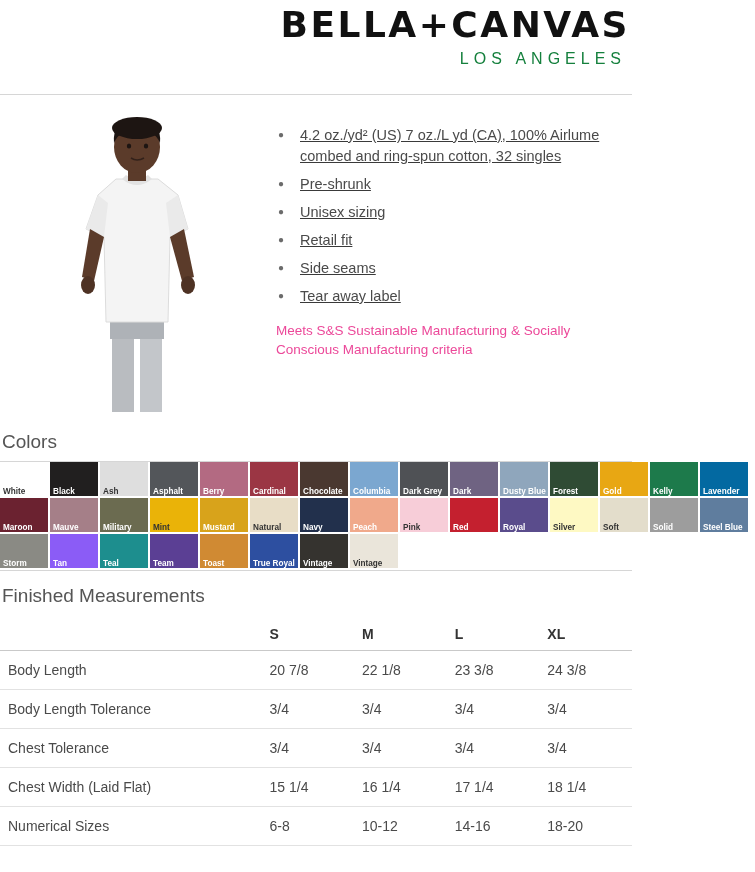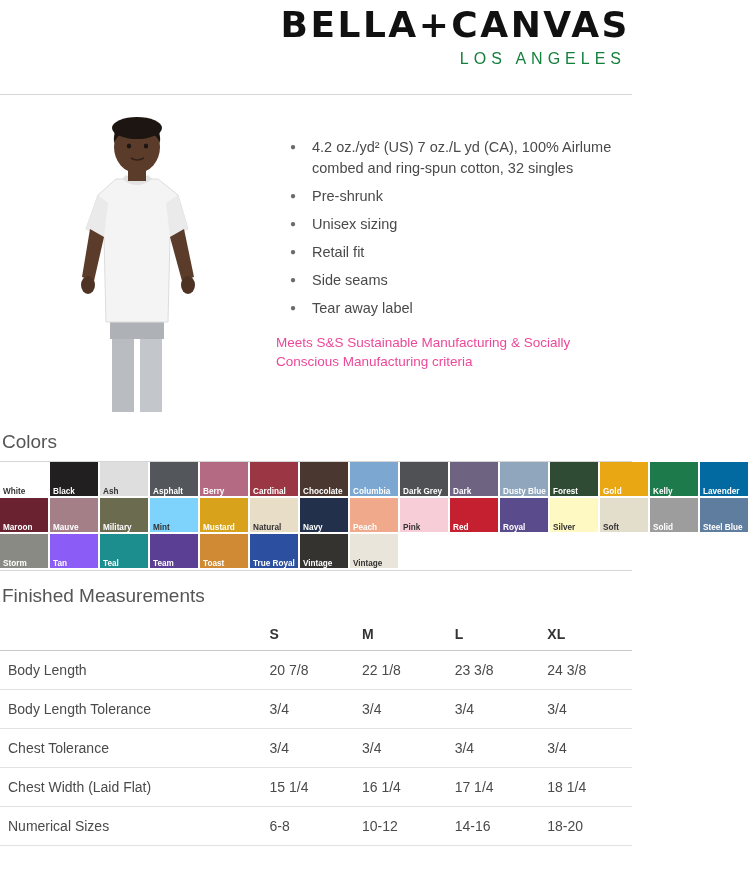--- a/index.html
+++ b/index.html
@@ -51,23 +51,24 @@
     display: flex;
     justify-content: center;
     align-items: flex-start;
     padding-top: 4px;
   }
   .features {
     flex: 1;
     padding-top: 12px;
   }
   .features ul {
-    margin: 12px;
+    margin: 0;
     padding: 0;
     list-style: none;
+    text-decoration: underline;
   }
   .features li {
     position: relative;
     padding-left: 24px;
     font-size: 14.5px;
     line-height: 1.45;
     color: #4a4a4a;
     margin-bottom: 7px;
     max-width: 430px;
   }
@@ -256,21 +257,21 @@
         </div>
         <div class="swatch" style="background: rgb(107, 34, 48);">
           <span class="swatch-label" style="color: rgb(255, 255, 255);">Maroon</span>
         </div>
         <div class="swatch" style="background: rgb(165, 127, 136);">
           <span class="swatch-label" style="color: rgb(255, 255, 255);">Mauve</span>
         </div>
         <div class="swatch" style="background: rgb(107, 107, 80);">
           <span class="swatch-label" style="color: rgb(255, 255, 255);">Military Green</span>
         </div>
-        <div class="swatch" style="background: #7dd3fc;">
+        <div class="swatch" style="background: #eab308;">
           <span class="swatch-label" style="color: rgb(51, 51, 51);">Mint</span>
         </div>
         <div class="swatch" style="background: rgb(216, 163, 27);">
           <span class="swatch-label" style="color: rgb(255, 255, 255);">Mustard</span>
         </div>
         <div class="swatch" style="background: rgb(232, 221, 198);">
           <span class="swatch-label" style="color: rgb(51, 51, 51);">Natural</span>
         </div>
         <div class="swatch" style="background: rgb(34, 48, 76);">
           <span class="swatch-label" style="color: rgb(255, 255, 255);">Navy</span>

